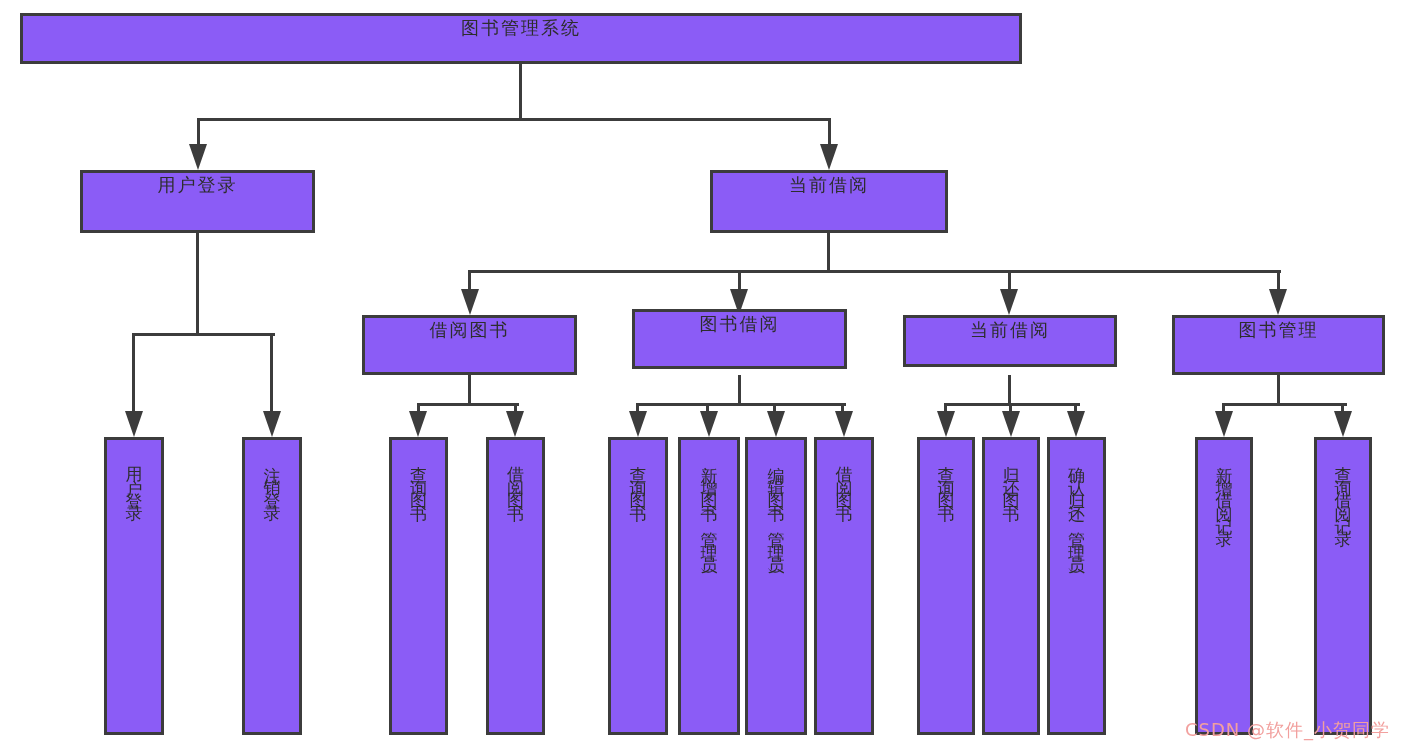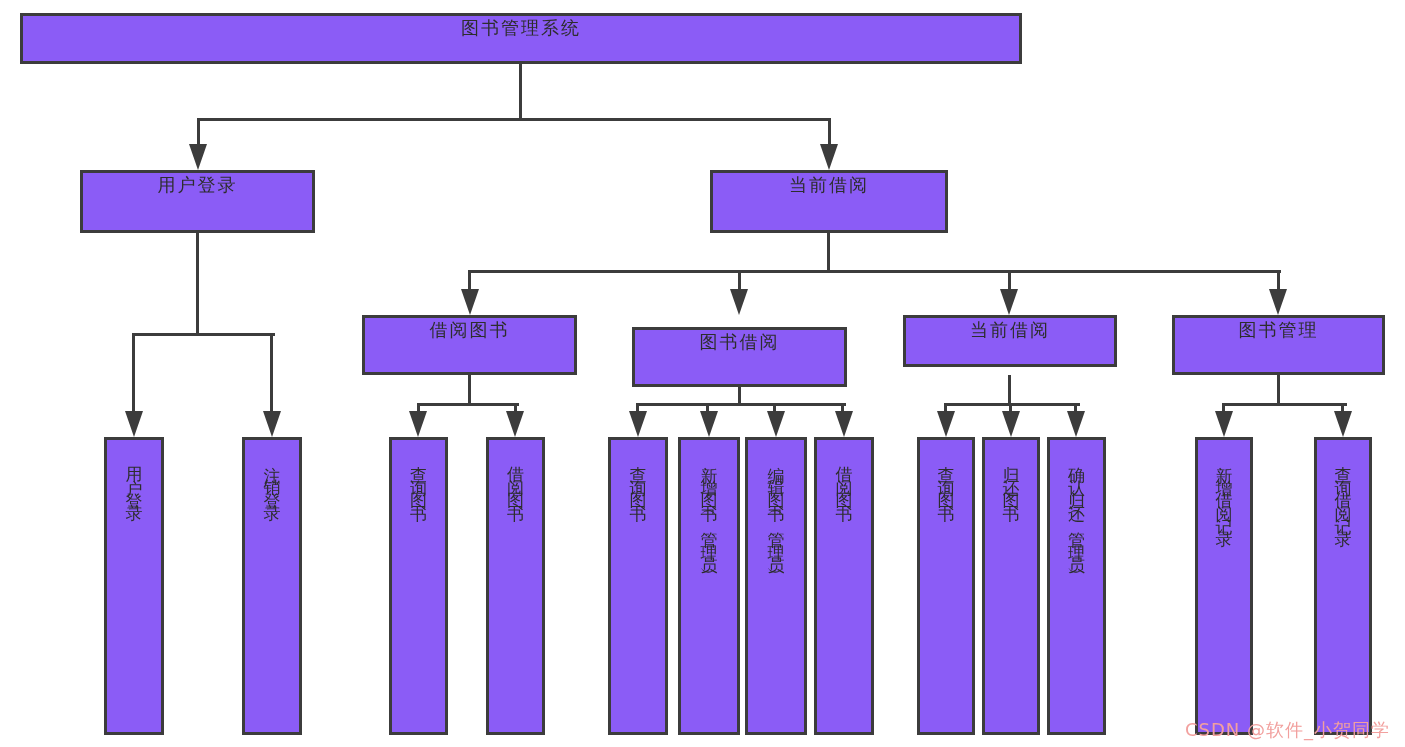--- a/index.html
+++ b/index.html
@@ -47,21 +47,21 @@
 <div class="box" style="left:80px;top:170px;width:235px;height:63px">
   <span>用户登录</span>
 </div>
 <div class="box" style="left:710px;top:170px;width:238px;height:63px">
   <span>当前借阅</span>
 </div>
 
 <div class="box" style="left:362px;top:315px;width:215px;height:60px">
   <span>借阅图书</span>
 </div>
-<div class="box" style="left:632px;top:327px;width:215px;height:60px">
+<div class="box" style="left:632px;top:309px;width:215px;height:60px">
   <span>图书借阅</span>
 </div>
 <div class="box" style="left:903px;top:315px;width:214px;height:52px">
   <span>当前借阅</span>
 </div>
 <div class="box" style="left:1172px;top:315px;width:213px;height:60px">
   <span>图书管理</span>
 </div>
 
 <div class="box leaf" style="left:104px;width:60px">

